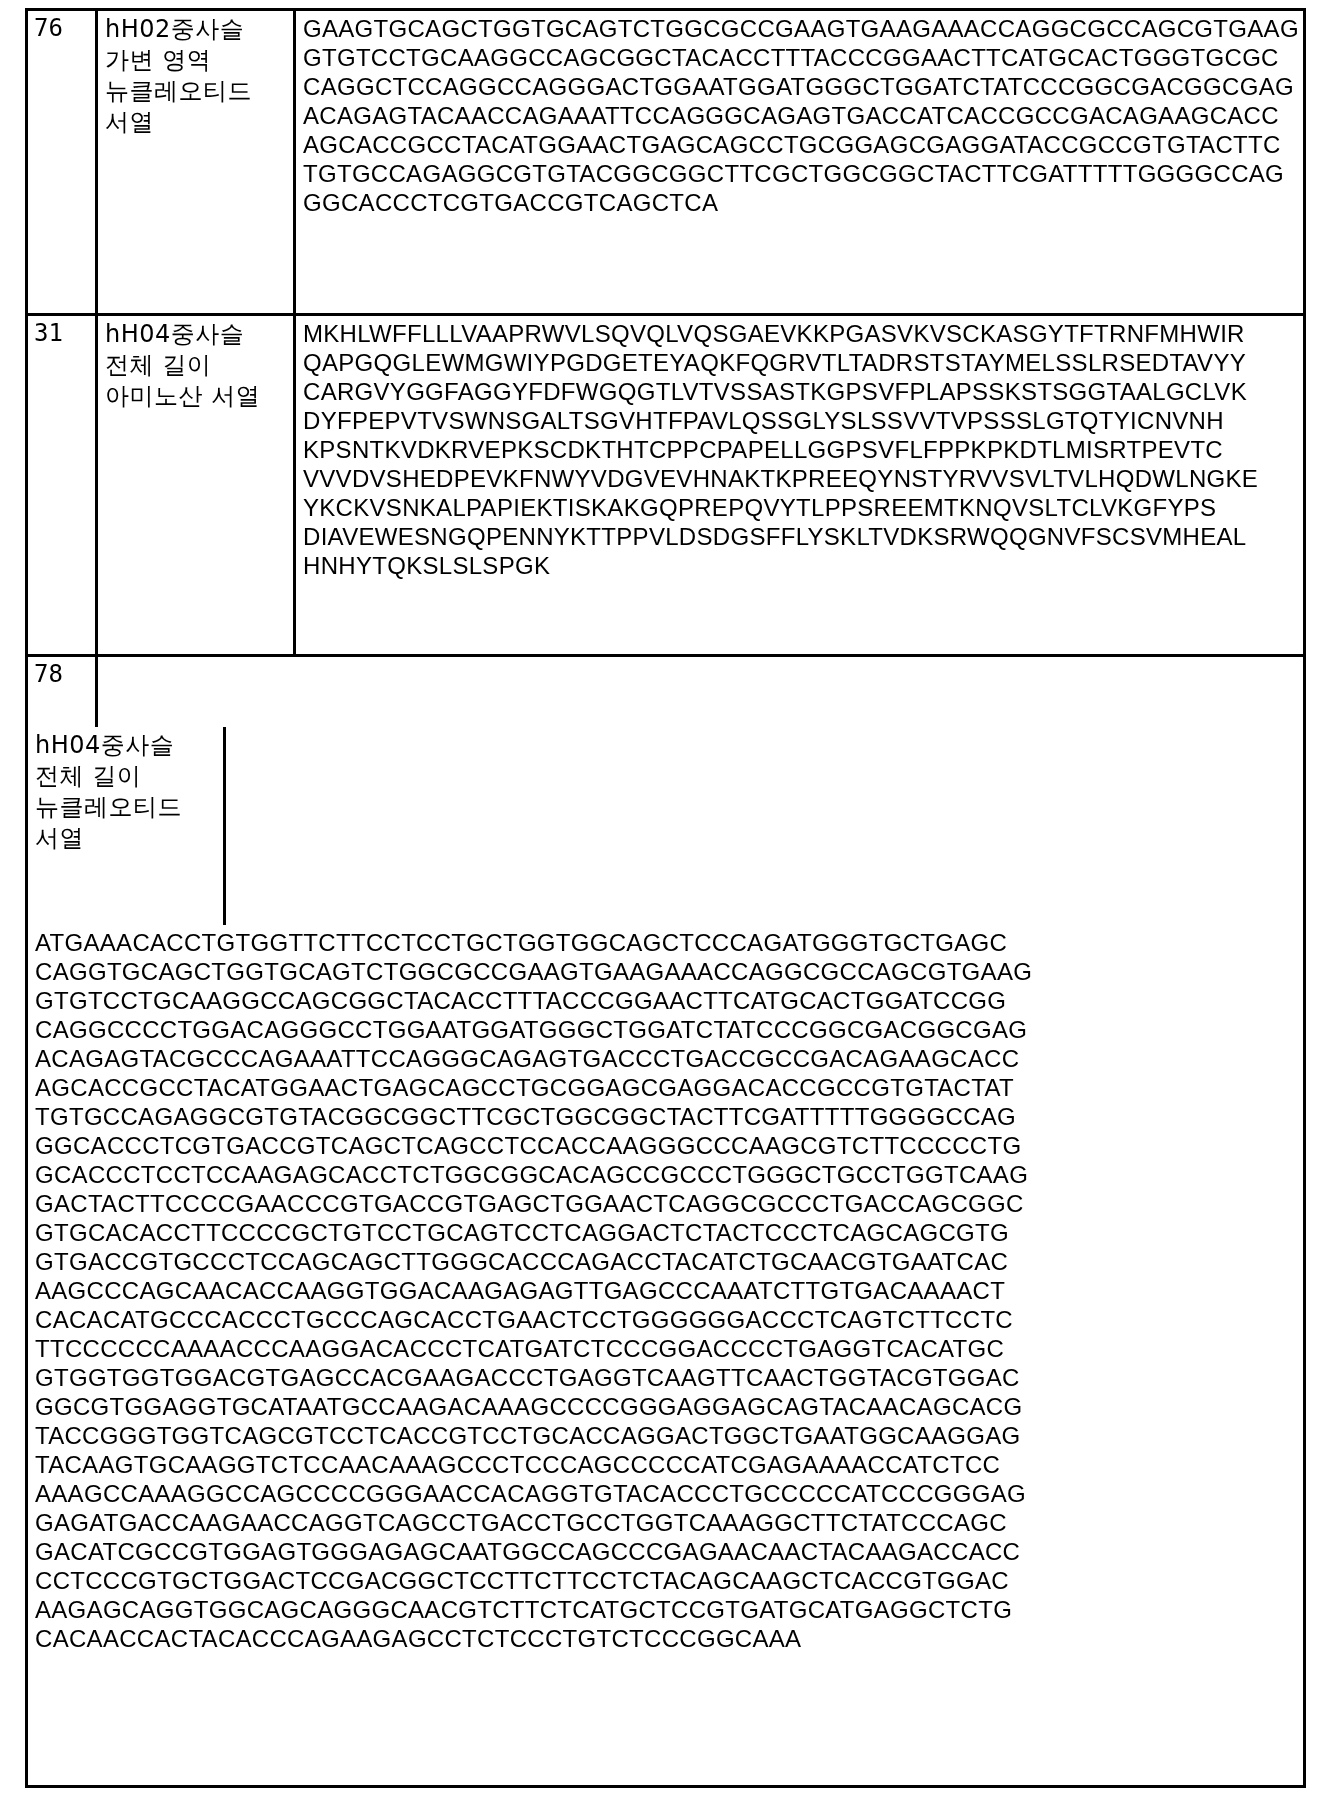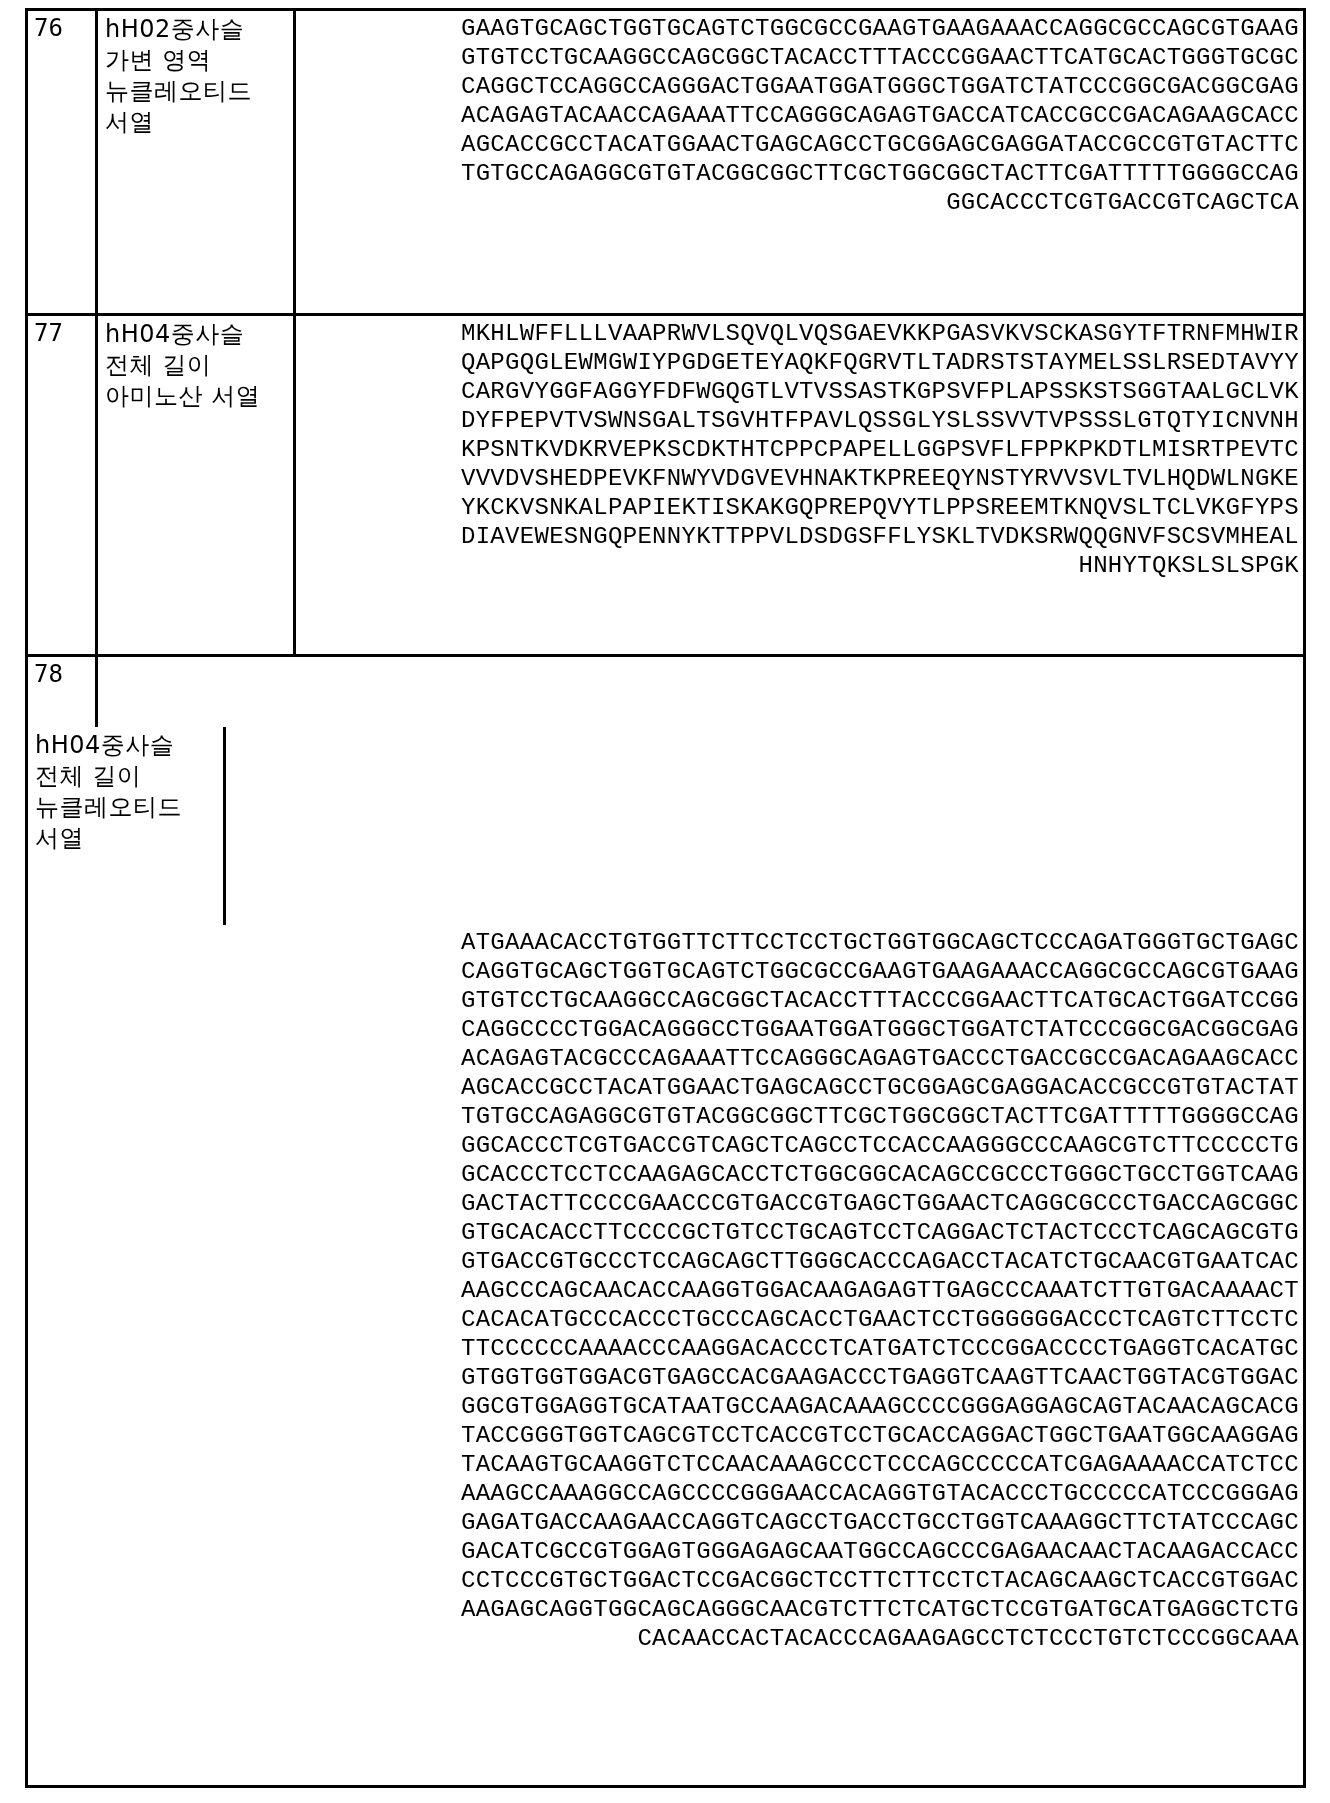--- a/index.html
+++ b/index.html
@@ -55,27 +55,26 @@
     padding: 3px 0 0 7px;
     font-family: "DejaVu Sans", "Liberation Sans", sans-serif;
     font-size: 24px;
     line-height: 31px;
     white-space: pre-line;
     letter-spacing: 0.5px;
   }
   .cell-seq {
     flex: 1 1 auto;
     padding: 3px 4px 0 7px;
-    font-family: Liberation Mono, monospace;
+    font-family: Liberation Sans, sans-serif;
     font-size: 24px;
     line-height: 29px;
     white-space: pre-wrap;
     word-break: break-all;
     letter-spacing: 0.3px;
-    text-align: right;
   }
 </style>
 </head>
 <body>
 
 <div class="page">
   <div class="seq-table">
 
     <div class="t-row row-0">
       <div class="cell cell-id">76</div>
@@ -86,21 +85,21 @@
       <div class="cell cell-seq">GAAGTGCAGCTGGTGCAGTCTGGCGCCGAAGTGAAGAAACCAGGCGCCAGCGTGAAG
 GTGTCCTGCAAGGCCAGCGGCTACACCTTTACCCGGAACTTCATGCACTGGGTGCGC
 CAGGCTCCAGGCCAGGGACTGGAATGGATGGGCTGGATCTATCCCGGCGACGGCGAG
 ACAGAGTACAACCAGAAATTCCAGGGCAGAGTGACCATCACCGCCGACAGAAGCACC
 AGCACCGCCTACATGGAACTGAGCAGCCTGCGGAGCGAGGATACCGCCGTGTACTTC
 TGTGCCAGAGGCGTGTACGGCGGCTTCGCTGGCGGCTACTTCGATTTTTGGGGCCAG
 GGCACCCTCGTGACCGTCAGCTCA</div>
     </div>
 
     <div class="t-row row-1">
-      <div class="cell cell-id">77</div>
+      <div class="cell cell-id">31</div>
       <div class="cell cell-desc">hH04중사슬
 전체 길이
 아미노산 서열</div>
       <div class="cell cell-seq">MKHLWFFLLLVAAPRWVLSQVQLVQSGAEVKKPGASVKVSCKASGYTFTRNFMHWIR
 QAPGQGLEWMGWIYPGDGETEYAQKFQGRVTLTADRSTSTAYMELSSLRSEDTAVYY
 CARGVYGGFAGGYFDFWGQGTLVTVSSASTKGPSVFPLAPSSKSTSGGTAALGCLVK
 DYFPEPVTVSWNSGALTSGVHTFPAVLQSSGLYSLSSVVTVPSSSLGTQTYICNVNH
 KPSNTKVDKRVEPKSCDKTHTCPPCPAPELLGGPSVFLFPPKPKDTLMISRTPEVTC
 VVVDVSHEDPEVKFNWYVDGVEVHNAKTKPREEQYNSTYRVVSVLTVLHQDWLNGKE
 YKCKVSNKALPAPIEKTISKAKGQPREPQVYTLPPSREEMTKNQVSLTCLVKGFYPS

